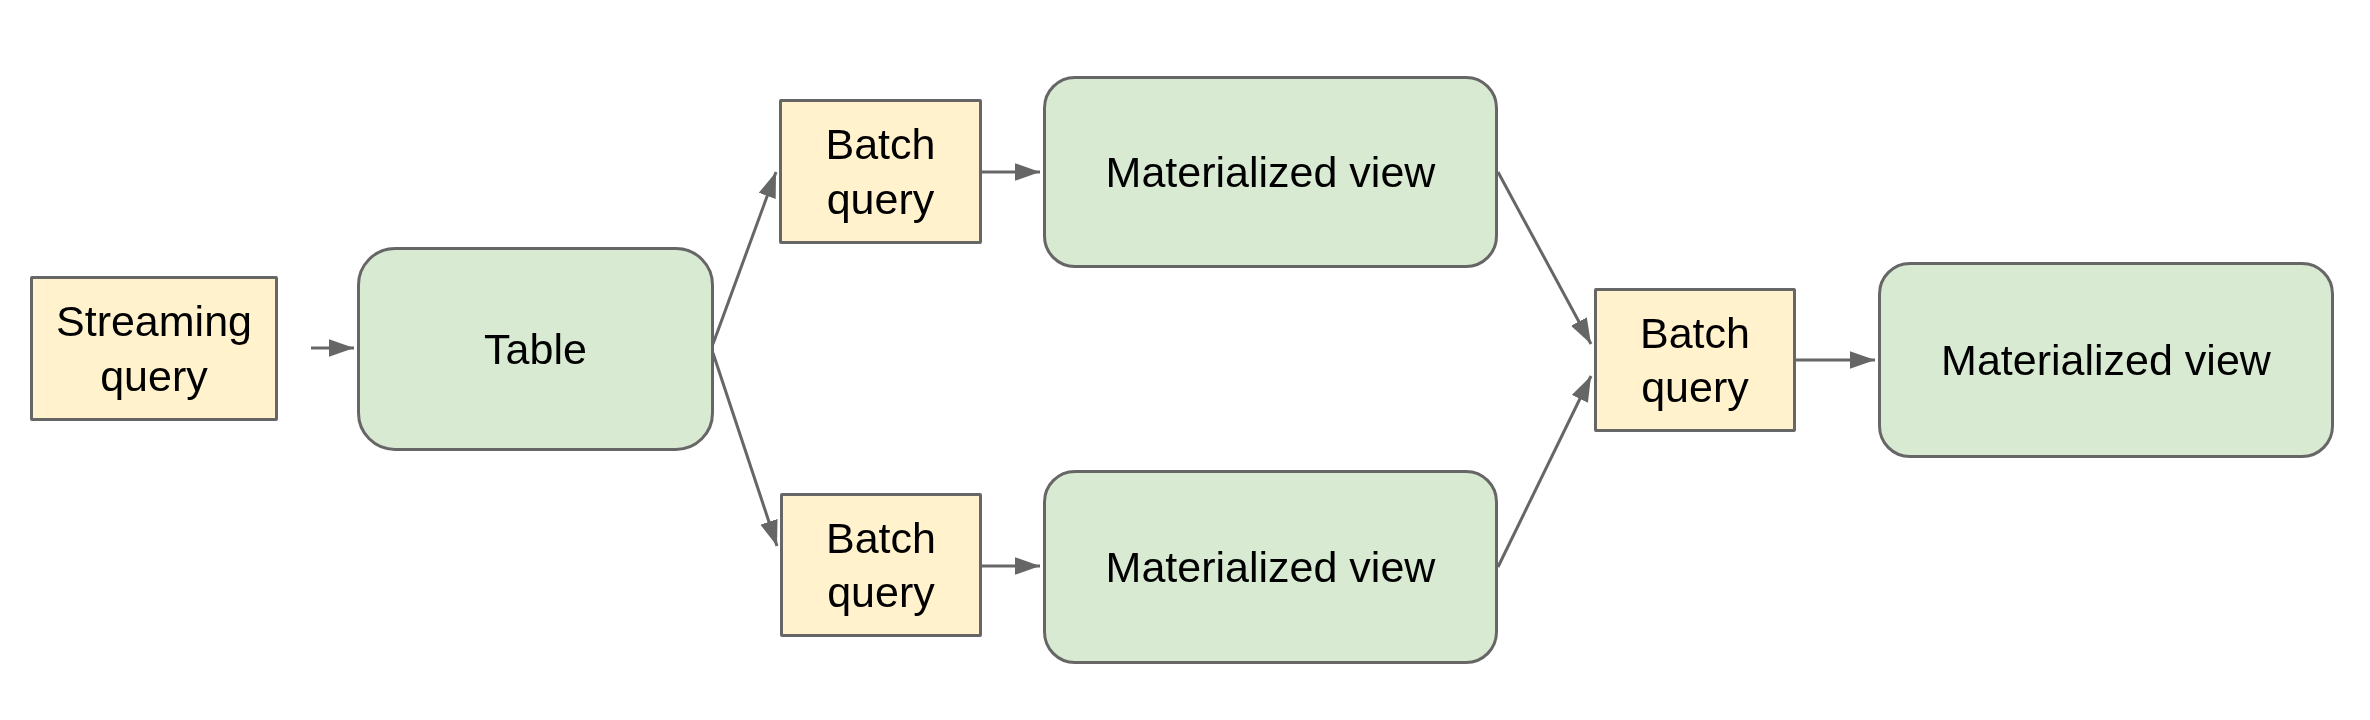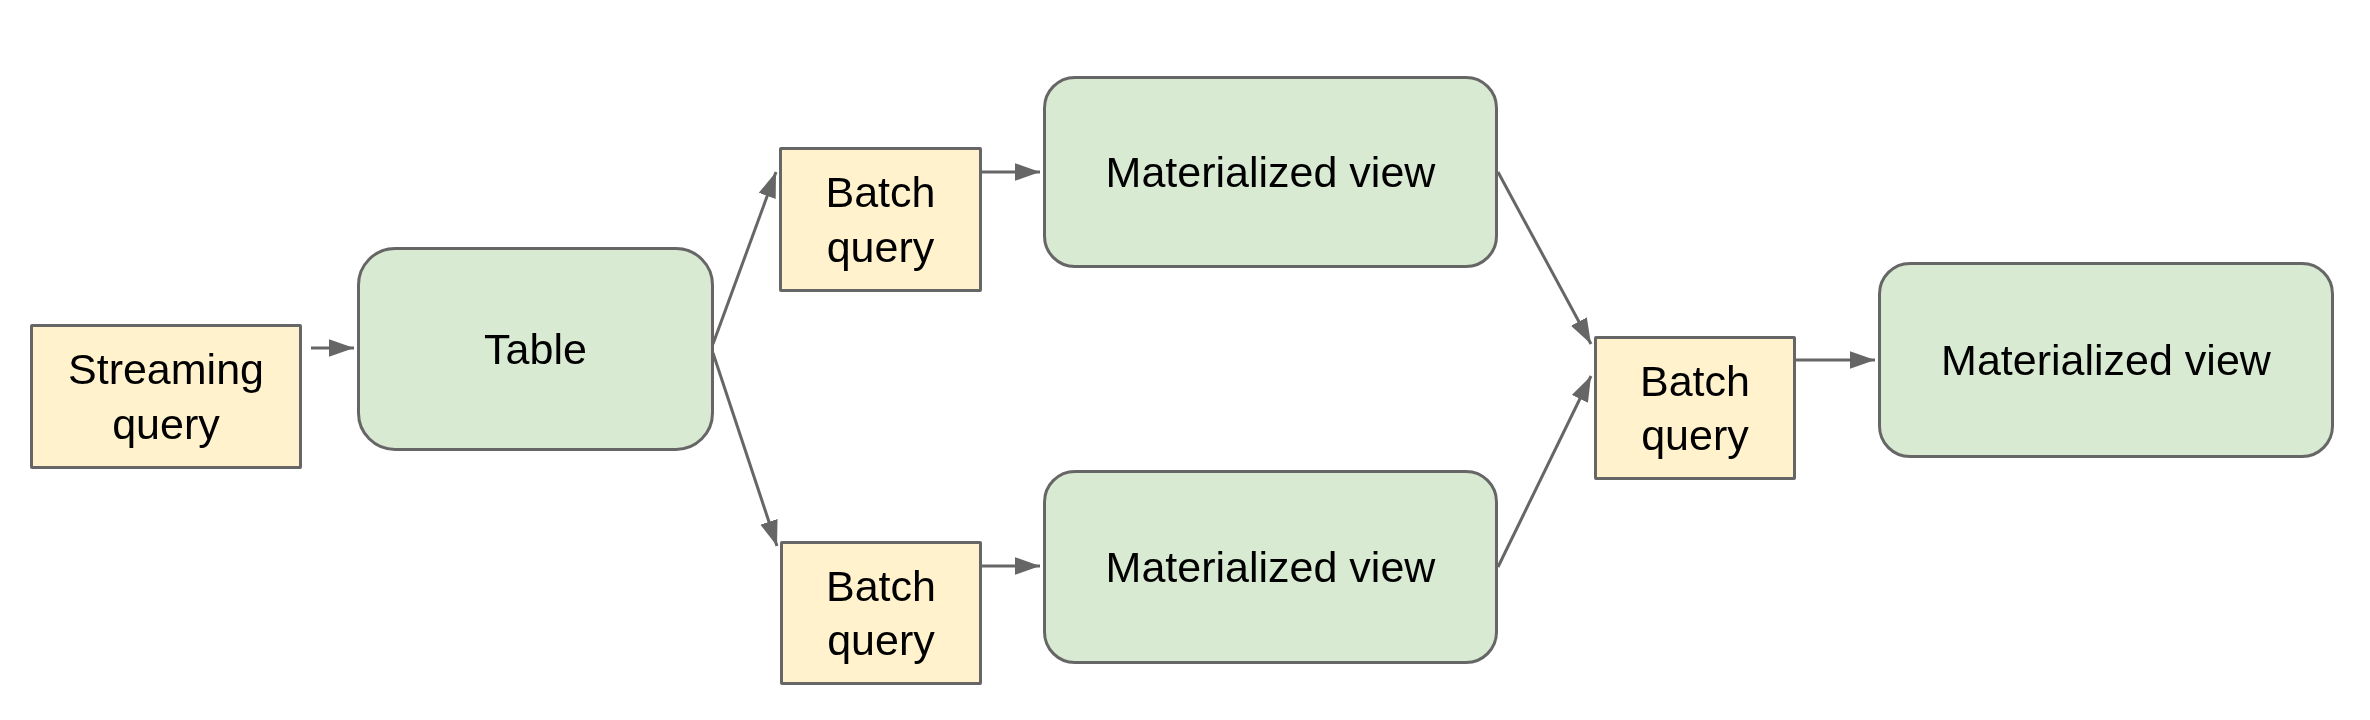--- a/index.html
+++ b/index.html
@@ -48,27 +48,26 @@
     text-align: center;
     border: 3px solid var(--border-color);
     color: var(--text-color);
     font-size: 43px;
     line-height: 1.26;
     padding: 4px 10px;
   }
   .node.query {
     background: var(--query-fill);
     border-radius: 2px;
-    margin-top: 48px;
   }
   .node.tableish {
     background: var(--table-fill);
     justify-content: center;
   }
-  #n-streaming-query { left: 30px;   top: 276px; width: 272px; height: 145px; }
+  #n-streaming-query { left: 30px;   top: 276px; width: 248px; height: 145px; }
   #n-table           { left: 357px;  top: 247px; width: 357px; height: 204px; border-radius: 38px; }
   #n-batch-query-top { left: 779px;  top: 99px;  width: 203px; height: 145px; }
   #n-mv-top          { left: 1043px; top: 76px;  width: 455px; height: 192px; border-radius: 32px; }
   #n-batch-query-bottom { left: 780px;  top: 493px; width: 202px; height: 144px; }
   #n-mv-bottom       { left: 1043px; top: 470px; width: 455px; height: 194px; border-radius: 32px; }
   #n-batch-query-right { left: 1594px; top: 288px; width: 202px; height: 144px; }
   #n-mv-right        { left: 1878px; top: 262px; width: 456px; height: 196px; border-radius: 32px; }
 </style>
 </head>
 <body>

